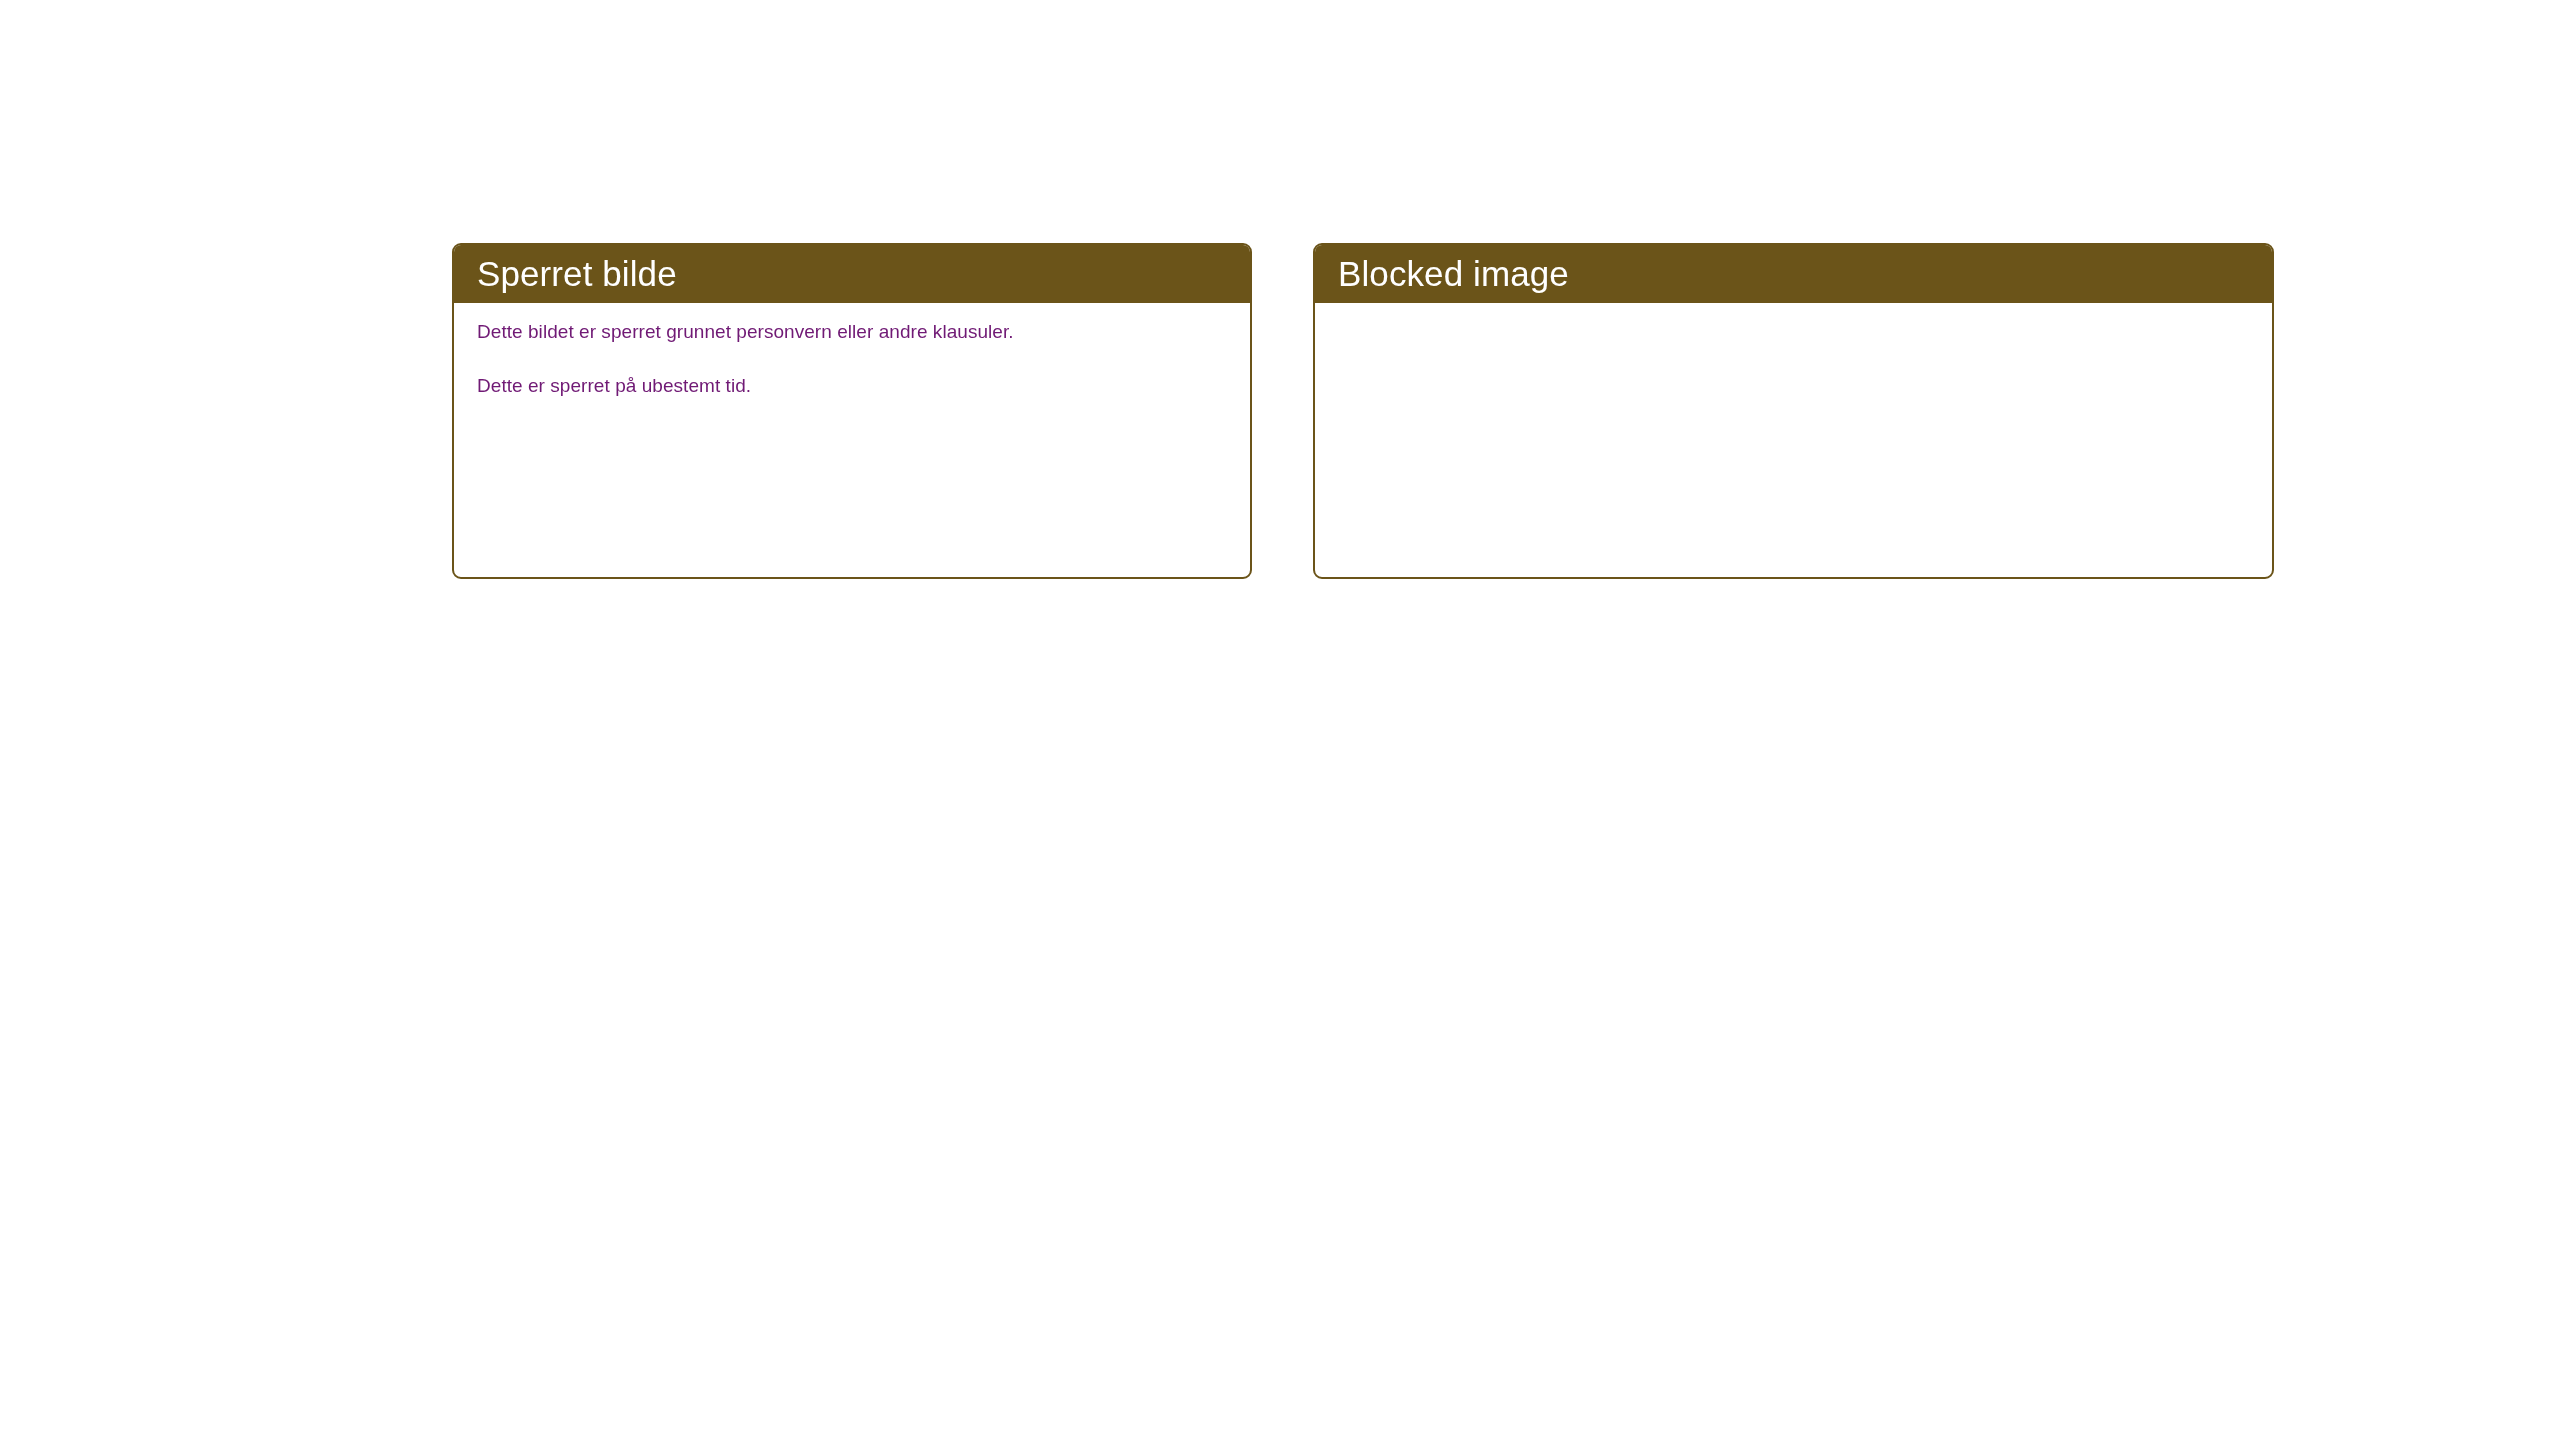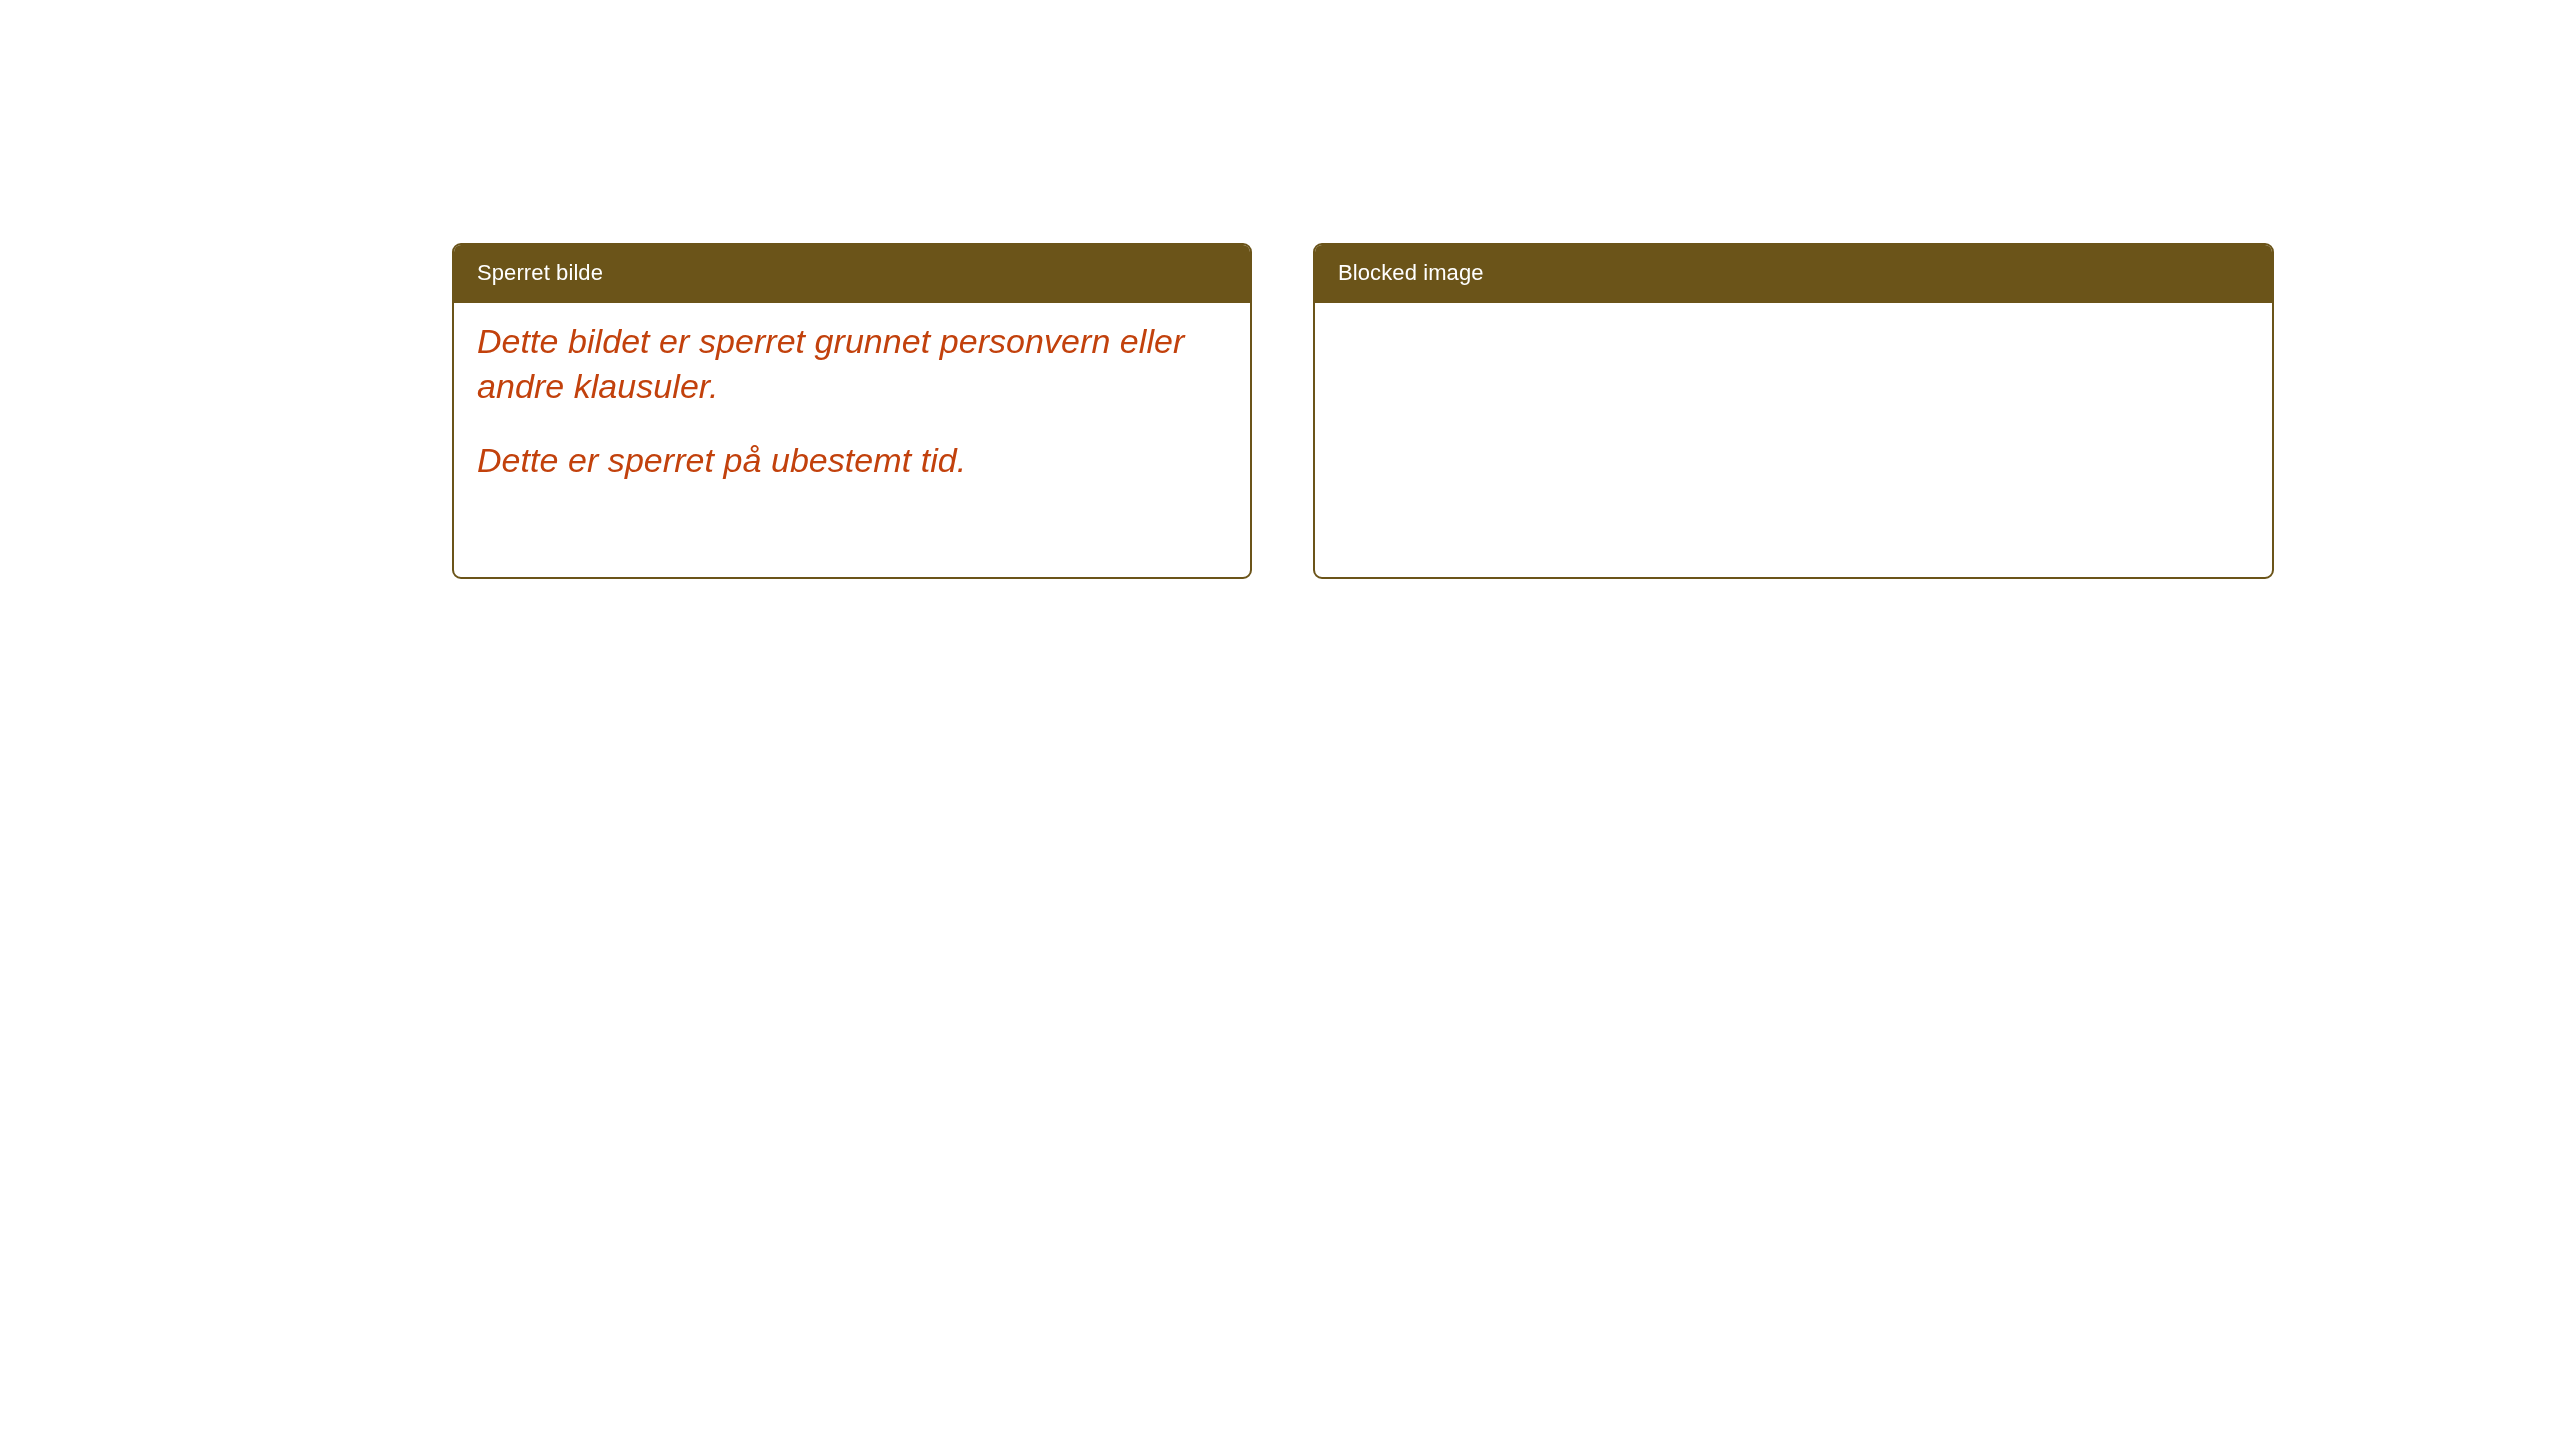--- a/index.html
+++ b/index.html
@@ -51,42 +51,41 @@
     box-sizing: border-box;
     height: 58px;
     background: #6b5419;
     display: flex;
     align-items: center;
     padding: 0 0 0 23px;
   }
 
   .card-title {
     color: #ffffff;
-    font-size: 22px;
+    font-size: 35px;
     line-height: 1;
     font-weight: 400;
     letter-spacing: 0.1px;
     white-space: nowrap;
     transform: translateY(-1px);
   }
 
   .card-body {
     box-sizing: border-box;
     padding: 16px 22px 0 23px;
     background: #ffffff;
   }
 
   .card-paragraph {
-    color: #c2410c;
-    font-size: 34px;
+    color: #701a75;
+    font-size: 19px;
     line-height: 1.32;
     font-weight: 400;
     margin: 0;
     letter-spacing: 0.05px;
-    font-style: italic;
   }
 
   .paragraph-gap {
     height: 29px;
   }
 </style>
 </head>
 <body>
 
 <div class="canvas">

